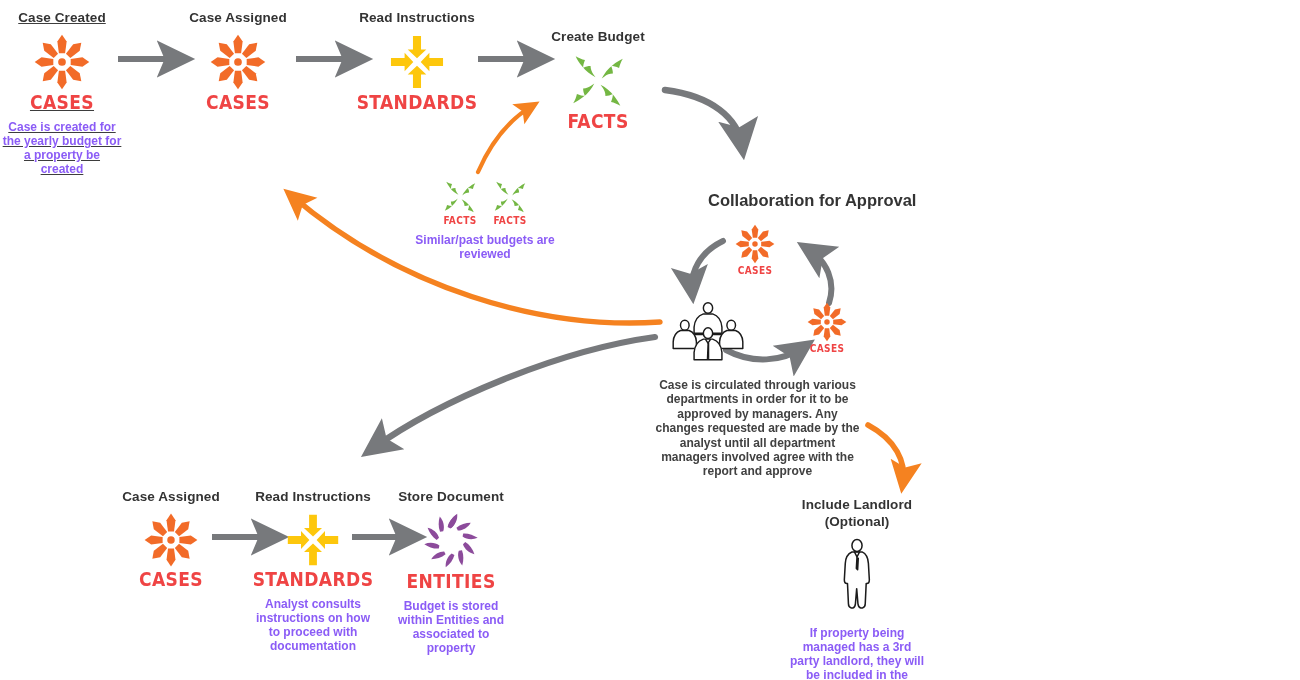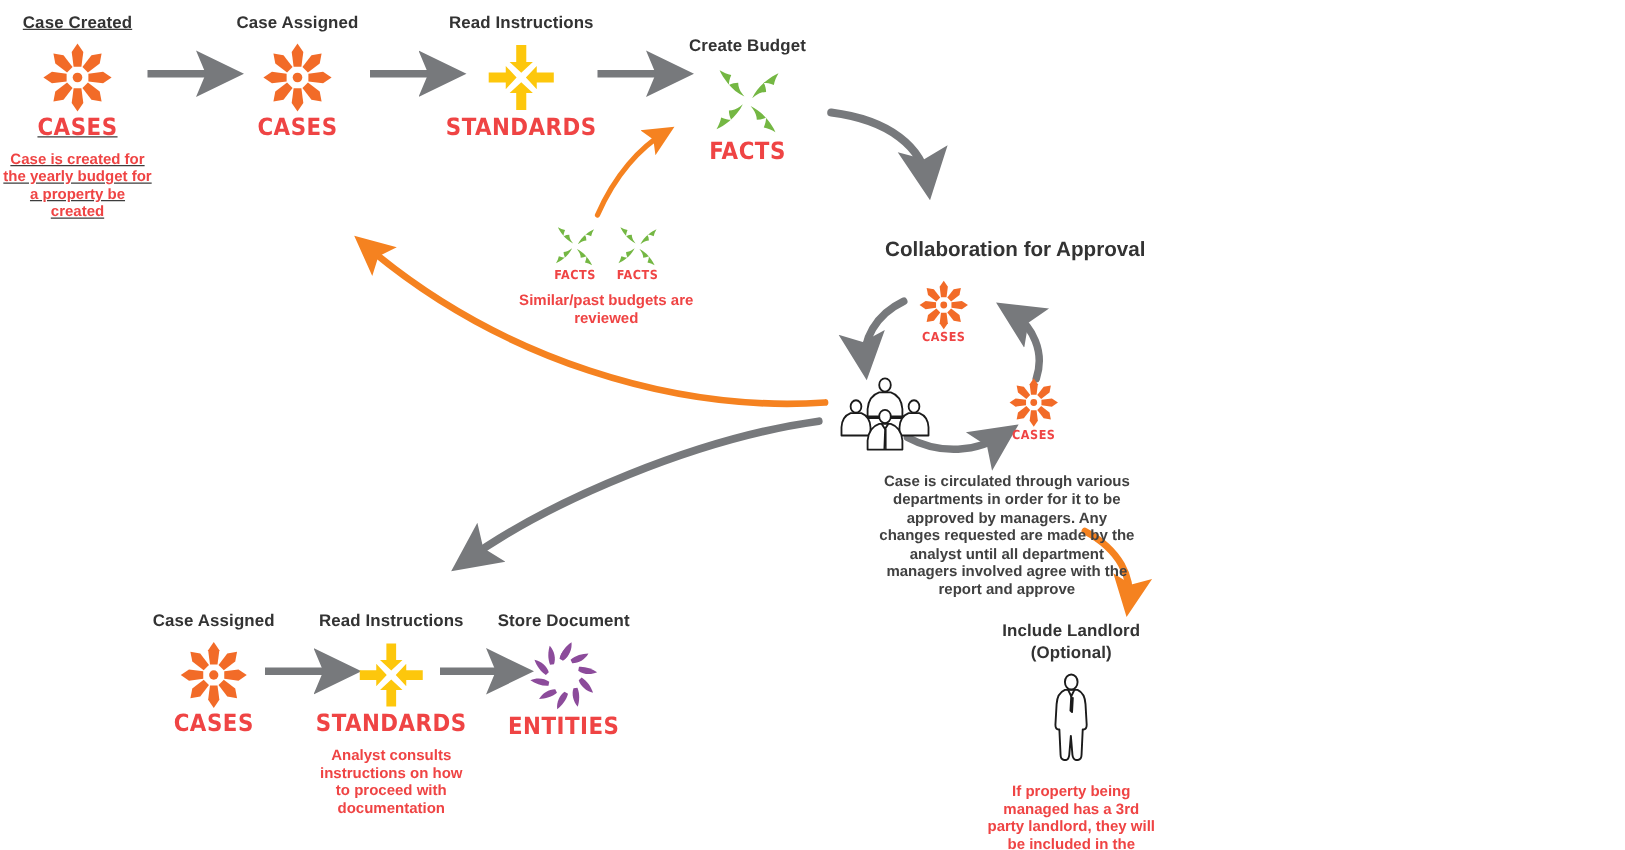--- a/index.html
+++ b/index.html
@@ -23,21 +23,21 @@
   }
   .icon-wrap{display:block;margin:0 auto;}
   .brandword{
     font-family:"DejaVu Sans Condensed","Liberation Sans Narrow","Liberation Sans",sans-serif;
     font-weight:bold;font-stretch:condensed;
     color:#ef4444;letter-spacing:.4px;line-height:1;
   }
   .brandword.lg{font-size:19px;}
   .brandword.sm{font-size:10px;}
   .caption{
-    font-size:12px;font-weight:bold;color:#ef4444;
+    font-size:12px;font-weight:bold;color:#8b5cf6;
     line-height:1.18;margin-top:8px;
   }
   .section-title{
     position:absolute;font-size:16.5px;font-weight:bold;color:#333333;
     white-space:nowrap;
     margin-left:45px;
   }
   .collab-caption{
     position:absolute;text-align:center;font-size:12px;font-weight:bold;
     color:#414141;line-height:1.2;
@@ -281,21 +281,21 @@
     </svg>
     <div class="brandword sm">CASES</div>
   </div>
 
   <div class="node" style="left:665px;top:300px;width:86px;">
     <svg class="icon-wrap" width="80" height="61" viewBox="0 0 120 92">
       <use href="#sym-group"></use>
     </svg>
   </div>
 
-  <div class="collab-caption" style="left:655px;top:378px;width:205px;margin-left:48px;">Case is circulated through various departments in order for it to be approved by managers. Any changes requested are made by the analyst until all department managers involved agree with the report and approve</div>
+  <div class="collab-caption" style="left:655px;top:378px;width:205px;">Case is circulated through various departments in order for it to be approved by managers. Any changes requested are made by the analyst until all department managers involved agree with the report and approve</div>
 
   <div class="node" style="left:112px;top:489px;width:118px;">
     <div class="step-title">Case Assigned</div>
     <svg class="icon-wrap" width="60" height="60" viewBox="0 0 100 100" style="margin-top:4px;">
       <use href="#sym-cases" fill="#f26b28"></use>
     </svg>
     <div class="brandword lg">CASES</div>
   </div>
 
   <div class="node" style="left:250px;top:489px;width:126px;">
@@ -306,20 +306,21 @@
     <div class="brandword lg">STANDARDS</div>
     <div class="caption">Analyst consults instructions on how to proceed with documentation</div>
   </div>
 
   <div class="node" style="left:392px;top:489px;width:118px;">
     <div class="step-title">Store Document</div>
     <svg class="icon-wrap" width="62" height="62" viewBox="0 0 100 100" style="margin-top:4px;">
       <use href="#sym-entities" fill="#8c4b9b"></use>
     </svg>
     <div class="brandword lg">ENTITIES</div>
+    <div class="caption">Budget is stored within Entities and associated to property</div>
   </div>
 
   <div class="node" style="left:787px;top:497px;width:140px;">
     <div class="step-title">Include Landlord</div>
     <div class="step-title">(Optional)</div>
     <svg class="icon-wrap" width="40" height="76" viewBox="0 0 60 120" style="margin-top:7px;">
       <use href="#sym-person"></use>
     </svg>
     <div class="caption" style="margin-top:12px;">If property being managed has a 3rd party landlord, they will be included in the budgeting process</div>
   </div>

